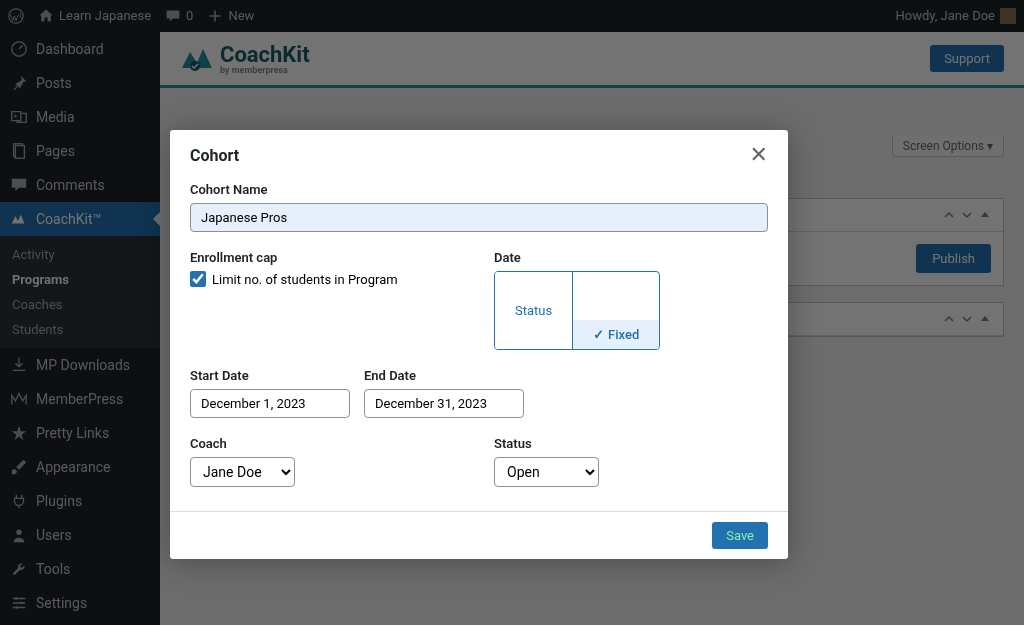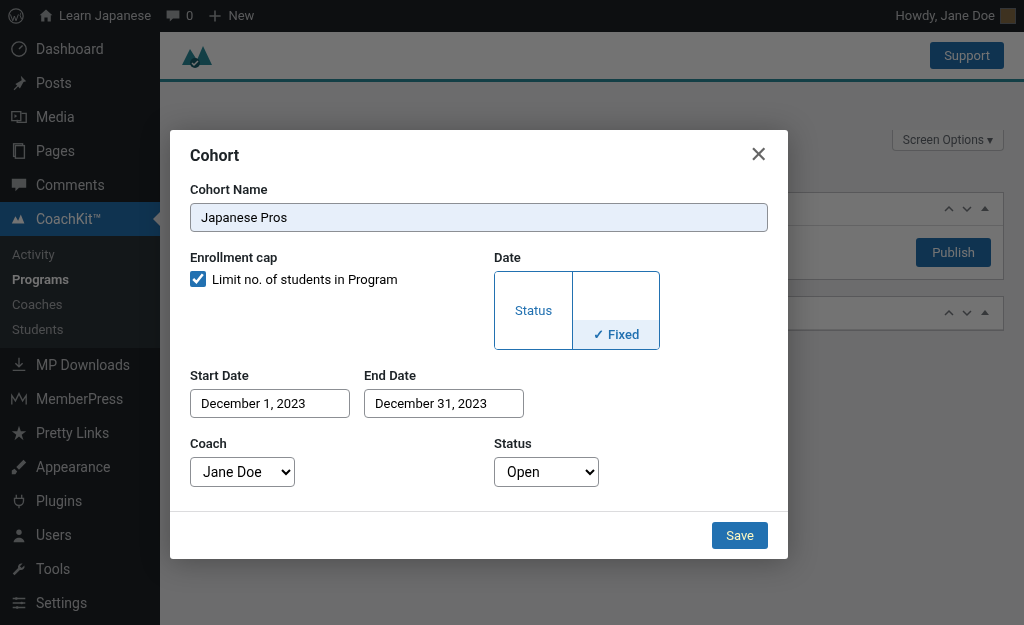--- a/index.html
+++ b/index.html
@@ -59,21 +59,21 @@
 .checkbox { width: 16px; height: 16px; accent-color: #2271b1; }
 .toggle-group { display: flex; border: 1px solid #2271b1; border-radius: 4px; overflow: hidden; width: fit-content; margin-top: 4px; }
 .toggle-btn { padding: 7px 20px; font-size: 13px; background: #fff; color: #2271b1; cursor: pointer; border: none; border-right: 1px solid #2271b1; }
 .toggle-btn:last-child { border-right: none; margin-top: 48px; }
 .toggle-btn.active { background: #e6f0fa; font-weight: 500; }
 .toggle-check { color: #2271b1; margin-right: 4px; font-weight: 700; }
 .small-input { width: 152px; padding: 6px 10px; border: 1px solid #8c8f94; border-radius: 4px; font-size: 13px; background: #fff; }
 .date-input { width: 160px; padding: 6px 10px; border: 1px solid #8c8f94; border-radius: 4px; font-size: 13px; background: #fff; }
 .select { width: 105px; padding: 5px 8px; border: 1px solid #8c8f94; border-radius: 4px; font-size: 14px; background: #fff; }
 .modal-footer { border-top: 1px solid #dcdcde; padding: 10px 20px; text-align: right; }
-.save-btn { background: #2271b1; color: #fef9c3; border: none; padding: 6px 14px; border-radius: 3px; font-size: 13px; cursor: pointer; }
+.save-btn { background: #2271b1; color: #86efac; border: none; padding: 6px 14px; border-radius: 3px; font-size: 13px; cursor: pointer; }
 
 .date-row { display: flex; gap: 14px; }
 </style>
 </head>
 <body>
 
 <div class="adminbar">
   <div class="adminbar-left">
     <span class="adminbar-item">
       <svg viewBox="0 0 20 20">
@@ -210,20 +210,24 @@
 
 <div class="main">
   <div class="brand-bar">
     <div>
       <div class="brand-logo">
         <svg width="34" height="26" viewBox="0 0 34 26">
             <path d="M2 22l8-16 7 11 6-14 9 19z" fill="#2a8d9c"></path>
             <circle cx="15" cy="20" r="5" fill="#1a5d6b"></circle>
             <path d="M12 20l2 2 4-4" stroke="#fff" stroke-width="1.5" fill="none"></path>
           </svg>
+        <div>
+          <span>CoachKit</span>
+          <div class="brand-sub">by memberpress</div>
+        </div>
       </div>
     </div>
     <button class="support-btn">Support</button>
   </div>
   <div class="screen-options">
     <button class="screen-options-btn"><span>Screen Options</span> ▾</button>
   </div>
   <h1 class="page-title">Add New Program</h1>
   <div class="content-body">
     <div class="content-left">

